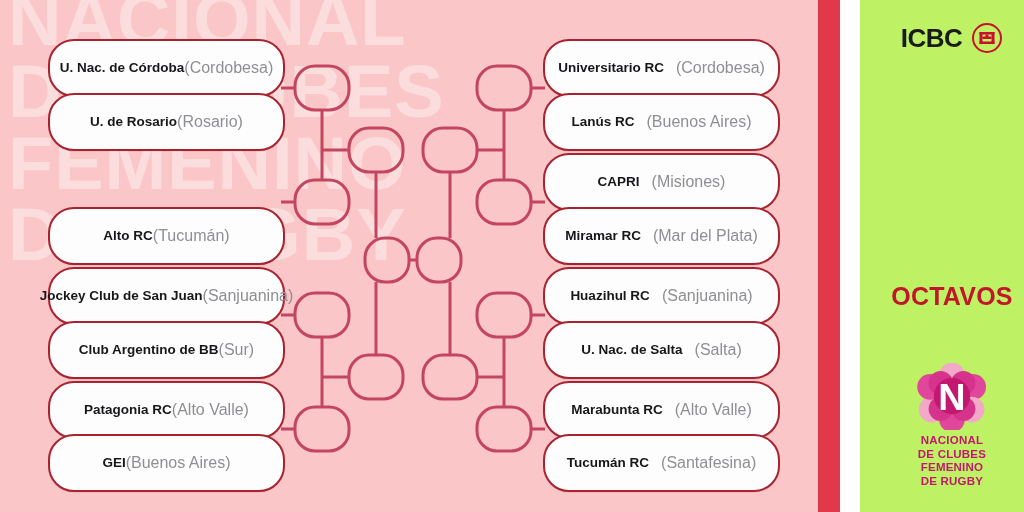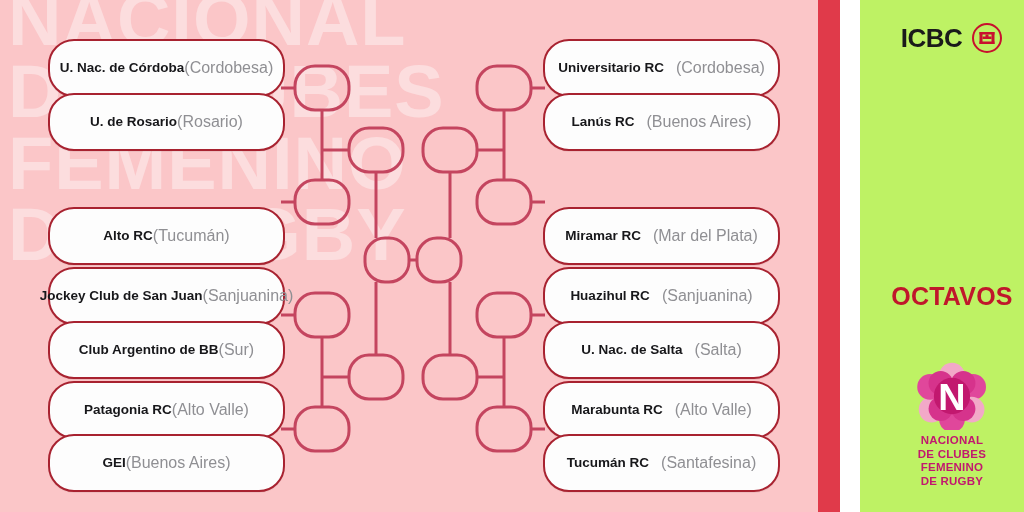--- a/index.html
+++ b/index.html
@@ -251,20 +251,24 @@
       <span class="tregion">(Buenos Aires)</span>
     </div>
 
     <div class="team-card col-right" style="top:39px">
       <span class="tname">Universitario RC</span>
       <span class="tregion">(Cordobesa)</span>
     </div>
     <div class="team-card col-right" style="top:93px">
       <span class="tname">Lanús RC</span>
       <span class="tregion">(Buenos Aires)</span>
+    </div>
+    <div class="team-card col-right" style="top:153px">
+      <span class="tname">CAPRI</span>
+      <span class="tregion">(Misiones)</span>
     </div>
     <div class="team-card col-right" style="top:207px">
       <span class="tname">Miramar RC</span>
       <span class="tregion">(Mar del Plata)</span>
     </div>
     <div class="team-card col-right" style="top:267px">
       <span class="tname">Huazihul RC</span>
       <span class="tregion">(Sanjuanina)</span>
     </div>
     <div class="team-card col-right" style="top:321px">

